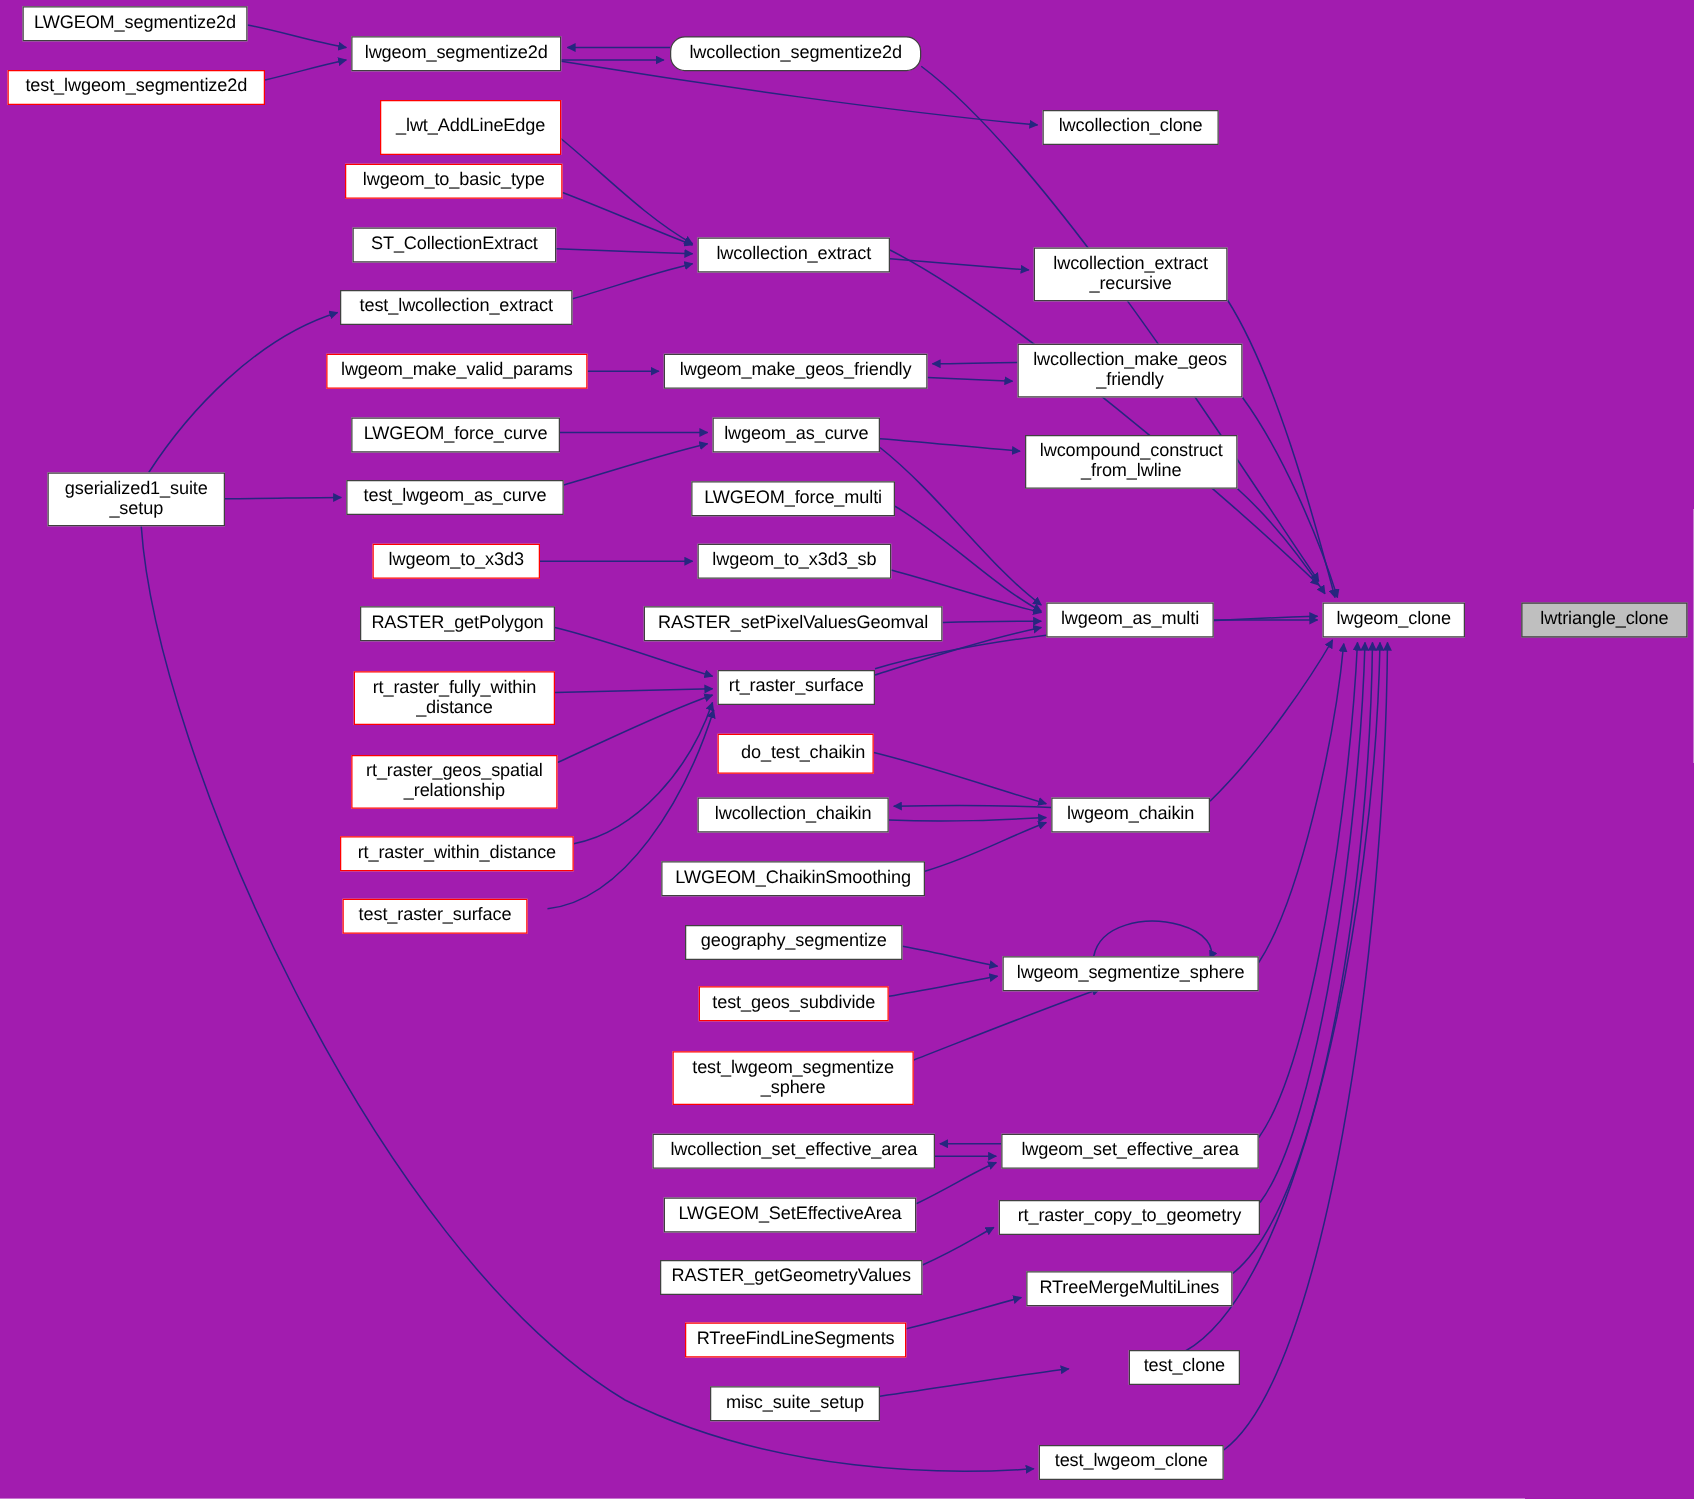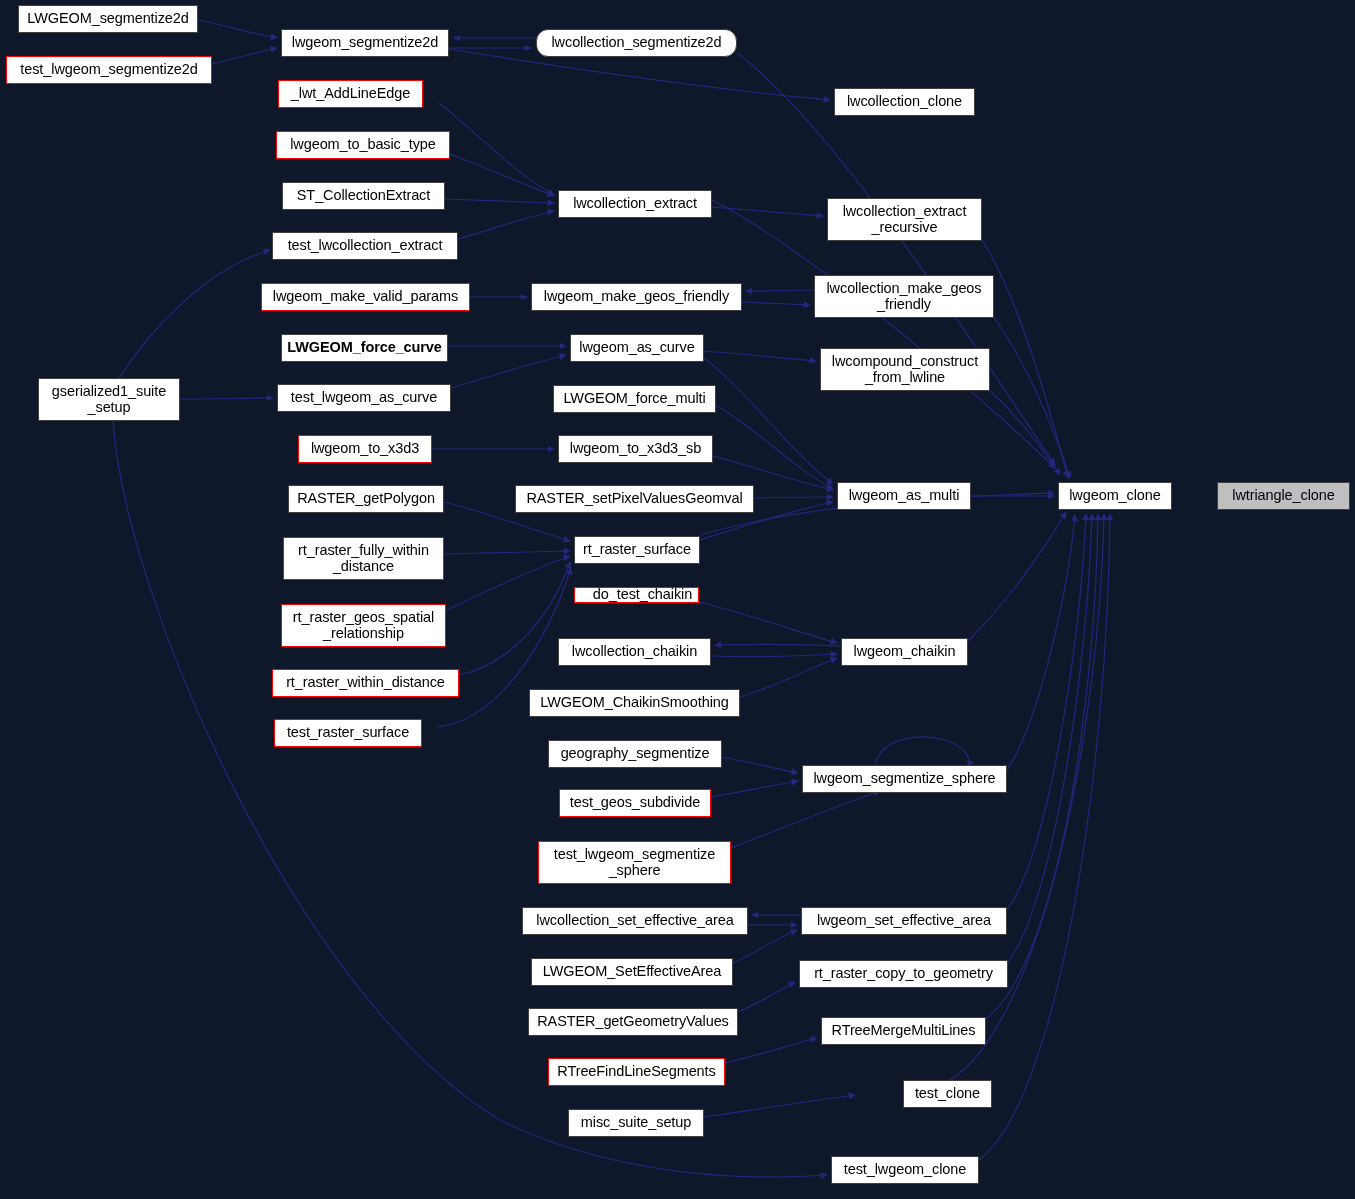--- a/index.html
+++ b/index.html
@@ -5,21 +5,21 @@
 <style>
   html, body {
     margin: 0;
     padding: 0;
     background: #ffffff;
   }
   #graph {
     position: relative;
     width: 1355px;
     height: 1199px;
-    background: #0f172a;
+    background: #a21caf;
     font-family: "Liberation Sans", sans-serif;
     overflow: hidden;
   }
   #edge-layer {
     position: absolute;
     left: 0;
     top: 0;
     width: 1355px;
     height: 1199px;
     pointer-events: none;
@@ -122,52 +122,52 @@
         <path d="M948,1081 C1040,1030 1100,730 1104,514" fill="none" stroke="#26267f" stroke-width="1.2" marker-end="url(#arrow)"></path>
         <path d="M979,1160 C1060,1100 1108,760 1110,514" fill="none" stroke="#26267f" stroke-width="1.2" marker-end="url(#arrow)"></path>
       </g>
   </svg>
   <div id="nodes">
       <div class="node" style="left: 18px; top: 5px; width: 180px; height: 28px;"><span class="lbl">LWGEOM_segmentize2d</span></div>
       <div class="node red" style="left: 6px; top: 56px; width: 206px; height: 28px;"><span class="lbl">test_lwgeom_segmentize2d</span></div>
       <div class="node" style="left: 281px; top: 29px; width: 168px; height: 28px;"><span class="lbl">lwgeom_segmentize2d</span></div>
       <div class="node" style="left: 536px; top: 29px; width: 201px; height: 28px; border-radius: 12px;"><span class="lbl">lwcollection_segmentize2d</span></div>
       <div class="node" style="left: 834px; top: 88px; width: 141px; height: 28px;"><span class="lbl">lwcollection_clone</span></div>
-      <div class="node red" style="left: 278px; top: 80px; width: 145px; height: 28px;"><span class="lbl">_lwt_AddLineEdge</span></div>
+      <div class="node red" style="left: 304px; top: 80px; width: 145px; height: 44px;"><span class="lbl">_lwt_AddLineEdge</span></div>
       <div class="node red" style="left: 276px; top: 131px; width: 174px; height: 28px;"><span class="lbl">lwgeom_to_basic_type</span></div>
       <div class="node" style="left: 282px; top: 182px; width: 163px; height: 28px;"><span class="lbl">ST_CollectionExtract</span></div>
       <div class="node" style="left: 272px; top: 232px; width: 186px; height: 28px;"><span class="lbl">test_lwcollection_extract</span></div>
       <div class="node" style="left: 558px; top: 190px; width: 154px; height: 28px;"><span class="lbl">lwcollection_extract</span></div>
       <div class="node" style="left: 827px; top: 198px; width: 155px; height: 43px;"><span class="lbl">lwcollection_extract
 _recursive</span></div>
       <div class="node" style="left: 38px; top: 378px; width: 142px; height: 43px;"><span class="lbl">gserialized1_suite
 _setup</span></div>
       <div class="node red" style="left: 261px; top: 283px; width: 209px; height: 28px;"><span class="lbl">lwgeom_make_valid_params</span></div>
       <div class="node" style="left: 531px; top: 283px; width: 211px; height: 28px;"><span class="lbl">lwgeom_make_geos_friendly</span></div>
       <div class="node" style="left: 814px; top: 275px; width: 180px; height: 43px;"><span class="lbl">lwcollection_make_geos
 _friendly</span></div>
-      <div class="node" style="left: 281px; top: 334px; width: 167px; height: 28px; font-weight: bold;"><span class="lbl">LWGEOM_force_curve</span></div>
+      <div class="node" style="left: 281px; top: 334px; width: 167px; height: 28px;"><span class="lbl">LWGEOM_force_curve</span></div>
       <div class="node" style="left: 570px; top: 334px; width: 134px; height: 28px;"><span class="lbl">lwgeom_as_curve</span></div>
       <div class="node" style="left: 820px; top: 348px; width: 170px; height: 43px;"><span class="lbl">lwcompound_construct
 _from_lwline</span></div>
       <div class="node" style="left: 277px; top: 384px; width: 174px; height: 28px;"><span class="lbl">test_lwgeom_as_curve</span></div>
       <div class="node" style="left: 553px; top: 385px; width: 163px; height: 28px;"><span class="lbl">LWGEOM_force_multi</span></div>
       <div class="node red" style="left: 298px; top: 435px; width: 134px; height: 28px;"><span class="lbl">lwgeom_to_x3d3</span></div>
       <div class="node" style="left: 558px; top: 435px; width: 155px; height: 28px;"><span class="lbl">lwgeom_to_x3d3_sb</span></div>
       <div class="node" style="left: 288px; top: 485px; width: 156px; height: 28px;"><span class="lbl">RASTER_getPolygon</span></div>
       <div class="node" style="left: 515px; top: 485px; width: 239px; height: 28px;"><span class="lbl">RASTER_setPixelValuesGeomval</span></div>
       <div class="node" style="left: 837px; top: 482px; width: 134px; height: 28px;"><span class="lbl">lwgeom_as_multi</span></div>
       <div class="node" style="left: 1058px; top: 482px; width: 114px; height: 28px;"><span class="lbl">lwgeom_clone</span></div>
       <div class="node target" style="left: 1217px; top: 482px; width: 133px; height: 28px;"><span class="lbl">lwtriangle_clone</span></div>
       <div class="node red" style="left: 283px; top: 537px; width: 161px; height: 43px;"><span class="lbl">rt_raster_fully_within
 _distance</span></div>
       <div class="node" style="left: 574px; top: 536px; width: 126px; height: 28px;"><span class="lbl">rt_raster_surface</span></div>
       <div class="node red" style="left: 281px; top: 604px; width: 165px; height: 43px;"><span class="lbl">rt_raster_geos_spatial
 _relationship</span></div>
-      <div class="node red" style="left: 574px; top: 587px; width: 125px; height: 16px; padding-left: 12px;"><span class="lbl">do_test_chaikin</span></div>
+      <div class="node red" style="left: 574px; top: 587px; width: 125px; height: 32px; padding-left: 12px;"><span class="lbl">do_test_chaikin</span></div>
       <div class="node" style="left: 558px; top: 638px; width: 153px; height: 28px;"><span class="lbl">lwcollection_chaikin</span></div>
       <div class="node" style="left: 841px; top: 638px; width: 127px; height: 28px;"><span class="lbl">lwgeom_chaikin</span></div>
       <div class="node red" style="left: 272px; top: 669px; width: 187px; height: 28px;"><span class="lbl">rt_raster_within_distance</span></div>
       <div class="node" style="left: 529px; top: 689px; width: 211px; height: 28px;"><span class="lbl">LWGEOM_ChaikinSmoothing</span></div>
       <div class="node red" style="left: 274px; top: 719px; width: 148px; height: 28px;"><span class="lbl">test_raster_surface</span></div>
       <div class="node" style="left: 548px; top: 740px; width: 174px; height: 28px;"><span class="lbl">geography_segmentize</span></div>
       <div class="node" style="left: 802px; top: 765px; width: 205px; height: 28px;"><span class="lbl">lwgeom_segmentize_sphere</span></div>
       <div class="node red" style="left: 559px; top: 789px; width: 152px; height: 28px; text-align: center;"><span class="lbl">test_geos_subdivide</span></div>
       <div class="node red" style="left: 538px; top: 841px; width: 193px; height: 43px;"><span class="lbl">test_lwgeom_segmentize
 _sphere</span></div>

